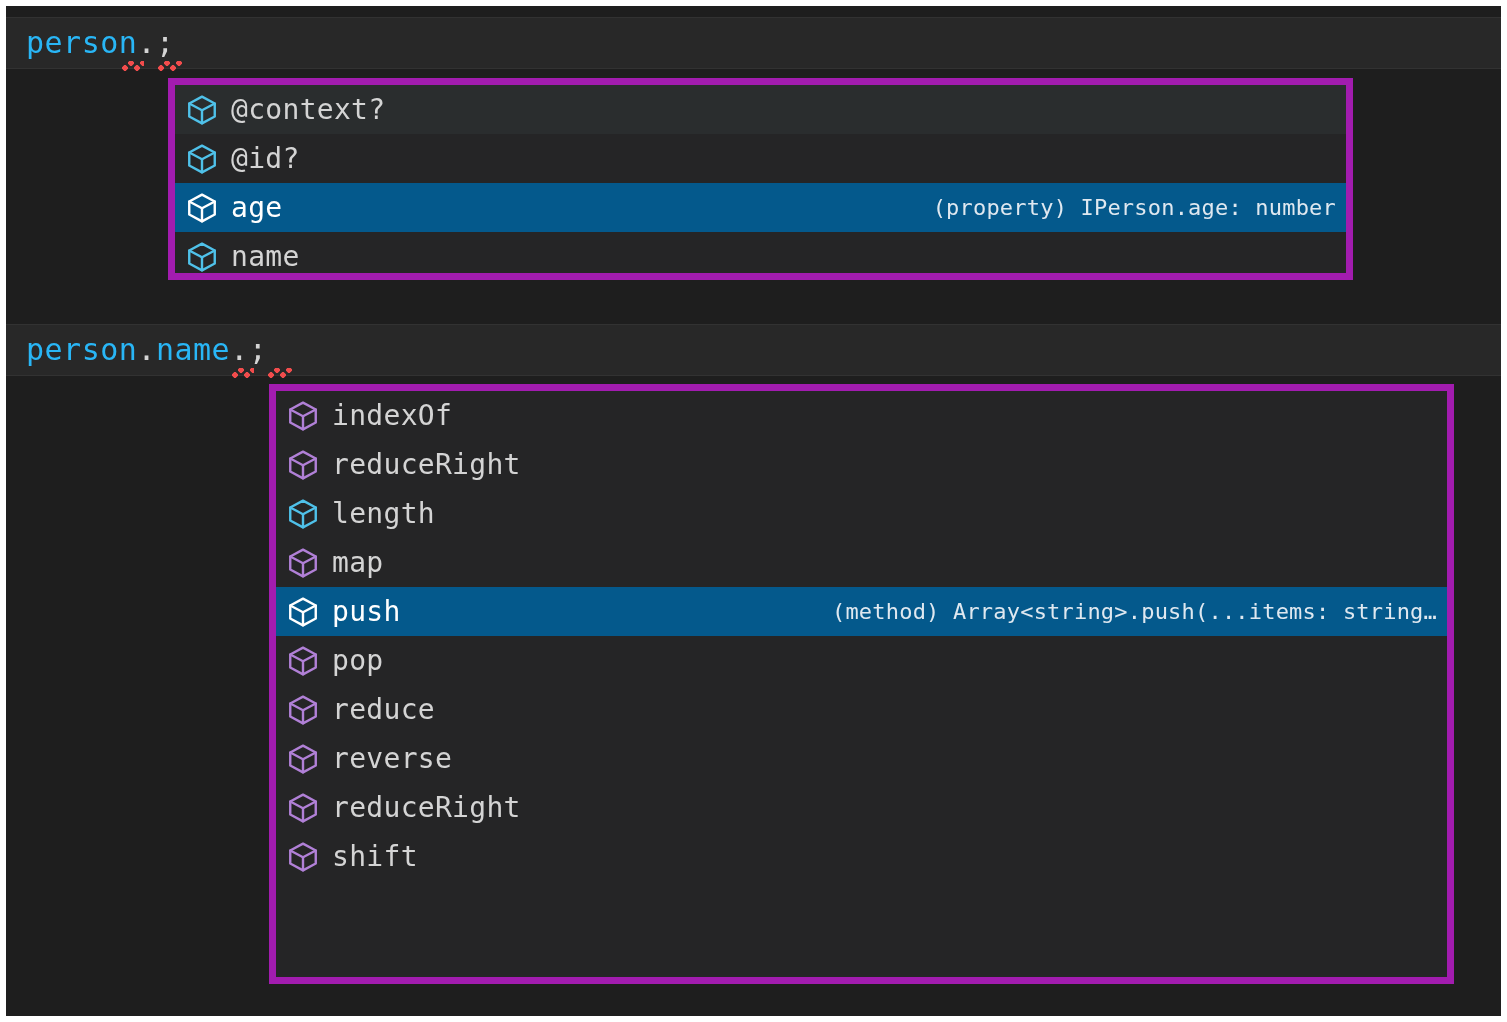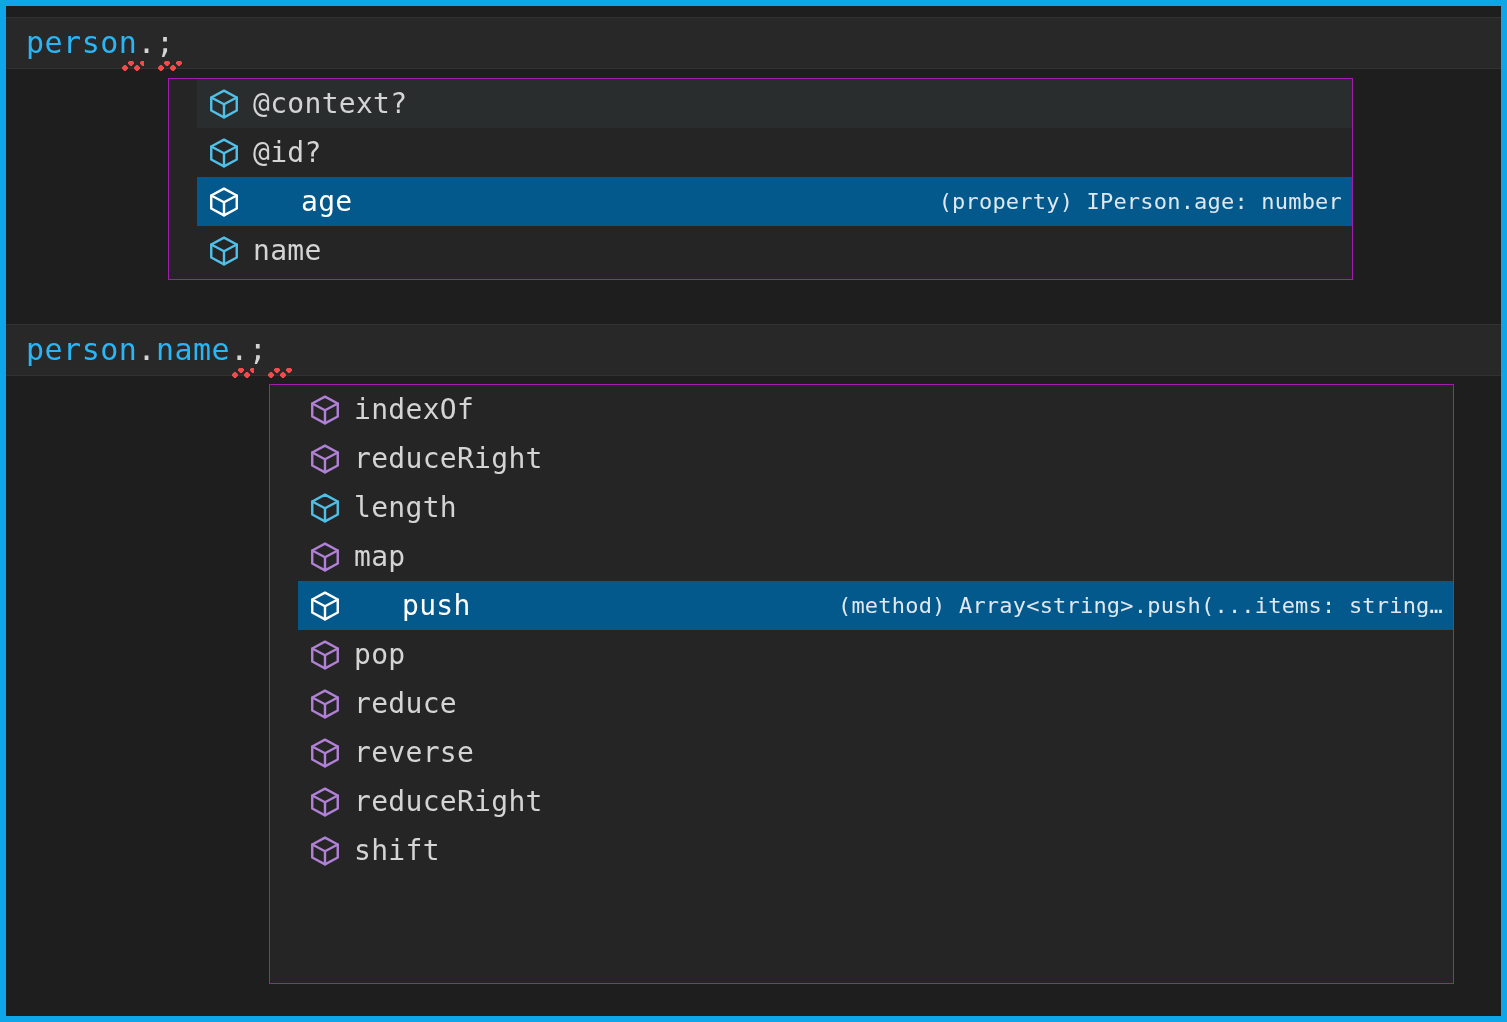--- a/index.html
+++ b/index.html
@@ -12,21 +12,21 @@
     width: 1507px;
     height: 1022px;
     overflow: hidden;
     font-family: "DejaVu Sans Mono", "Liberation Mono", monospace;
   }
 
   #screen {
     position: relative;
     width: 1507px;
     height: 1022px;
-    background: #0ea5e9;
+    background: #ffffff;
     box-sizing: border-box;
   }
 
   
   .editor {
     position: absolute;
     left: 6px;
     top: 6px;
     width: 1495px;
     height: 1010px;
@@ -75,24 +75,23 @@
   }
   .sq-1a { left: 116px; top: 55px;  width: 22px; }
   .sq-1b { left: 152px; top: 55px;  width: 24px; }
   .sq-2a { left: 226px; top: 362px; width: 22px; }
   .sq-2b { left: 262px; top: 362px; width: 24px; }
 
   
   .suggest {
     position: absolute;
     background: #252526;
-    border: 1px solid #a21caf;
+    border: 7px solid #a21caf;
     box-sizing: border-box;
     overflow: hidden;
-    padding-left: 28px;
   }
   .suggest.popup-1 {
     left: 162px;
     top: 72px;
     width: 1185px;
     height: 202px;
   }
   .suggest.popup-2 {
     left: 263px;
     top: 378px;
@@ -120,21 +119,21 @@
     display: block;
   }
 
   .row-label {
     font-size: 28px;
     line-height: 1;
     color: #d4d4d4;
     white-space: pre;
     letter-spacing: 0.3px;
   }
-  .row.selected .row-label { color: #ffffff; margin-left: 48px; }
+  .row.selected .row-label { color: #ffffff; }
 
   .row-detail {
     margin-left: auto;
     font-size: 22px;
     line-height: 1;
     color: #bdc8d2;
     white-space: pre;
     overflow: hidden;
     text-overflow: ellipsis;
     padding-right: 4px;

